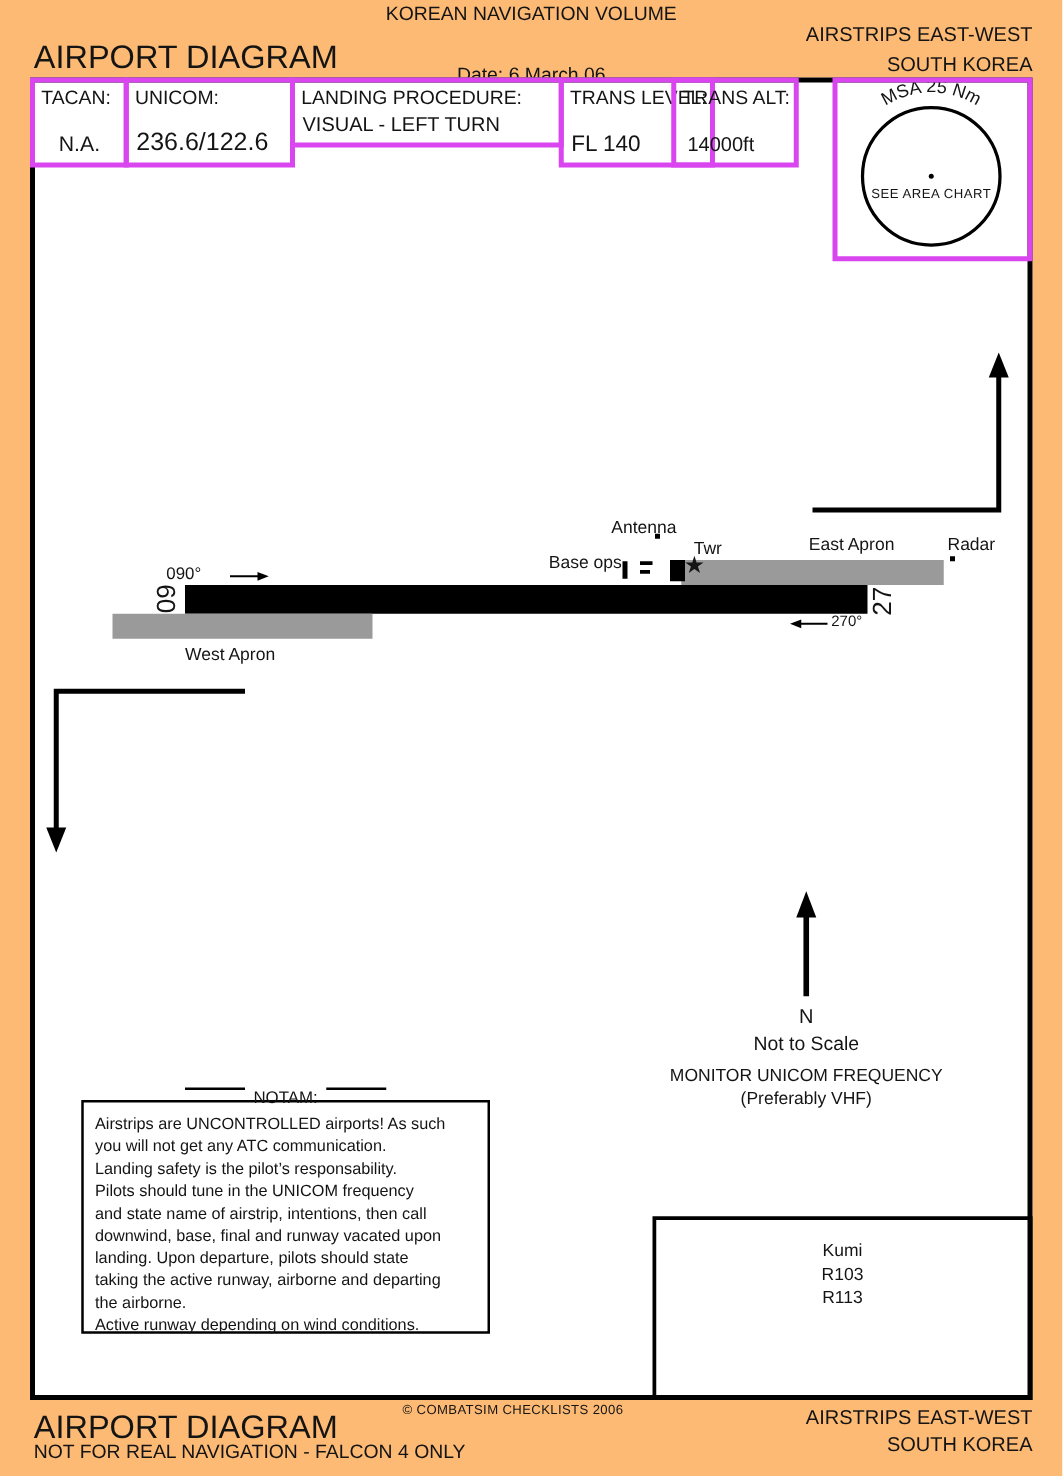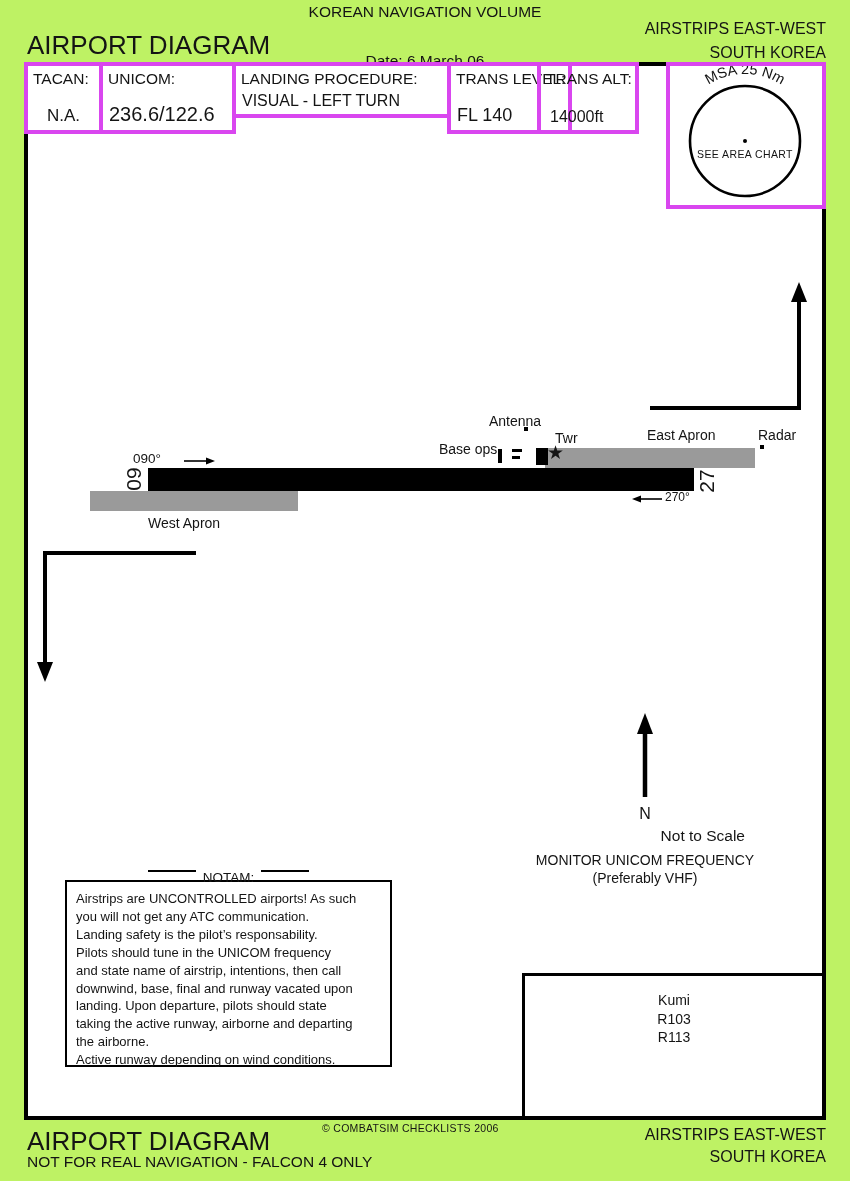--- a/index.html
+++ b/index.html
@@ -1,17 +1,17 @@
 <!DOCTYPE html>
 <html><head>
 <meta charset="utf-8">
 <style>
   html,body{margin:0;padding:0;background:#fff;}
   .page{
-    position:relative;width:850px;height:1181px;background:#bef264;overflow:hidden;
+    position:relative;width:850px;height:1181px;background:#fdba74;overflow:hidden;
     font-family:"Liberation Sans",sans-serif;color:#141414;
   }
   .abs{position:absolute;}
   .ctr{left:0;width:850px;text-align:center;}
   .rt{text-align:right;}
   .box{box-sizing:border-box;border:4px solid #000;background:#fff;}
   .cell{box-sizing:border-box;border:4px solid #d946ef;}
   .cell .lab{position:absolute;top:4px;left:5px;font-size:15.5px;white-space:nowrap;}
   .cell .val{position:absolute;bottom:4px;left:6px;font-size:16px;white-space:nowrap;}
   .lbl{font-size:14px;white-space:nowrap;}
@@ -118,21 +118,21 @@
       <line x1="184" y1="461" x2="207" y2="461" stroke="#000" stroke-width="1.6"></line>
       <polygon points="206,457.5 206,464.5 215,461" fill="#000"></polygon>
     </g>
     <g>
       <line x1="640" y1="499" x2="662" y2="499" stroke="#000" stroke-width="1.6"></line>
       <polygon points="641,495.5 641,502.5 632,499" fill="#000"></polygon>
     </g>
   </svg>
 
   <div class="abs" style="left:545px;top:805px;width:200px;text-align:center;font-size:16px;">N</div>
-  <div class="abs" style="left:545px;top:827px;width:200px;text-align:right;font-size:15.5px;">Not to Scale</div>
+  <div class="abs" style="left:545px;top:827px;width:200px;text-align:center;font-size:15.5px;">Not to Scale</div>
   <div class="abs" style="left:525px;top:852px;width:240px;text-align:center;font-size:14px;">MONITOR UNICOM FREQUENCY</div>
   <div class="abs" style="left:525px;top:870px;width:240px;text-align:center;font-size:14px;">(Preferably VHF)</div>
 
   <div class="abs notam-box" style="left:65px;top:880px;width:327px;height:187px;">
     <div class="notam-legend">
       <span class="rule"></span>
       <span class="t">NOTAM:</span>
       <span class="rule"></span>
     </div>
     <div class="notam-lines">

